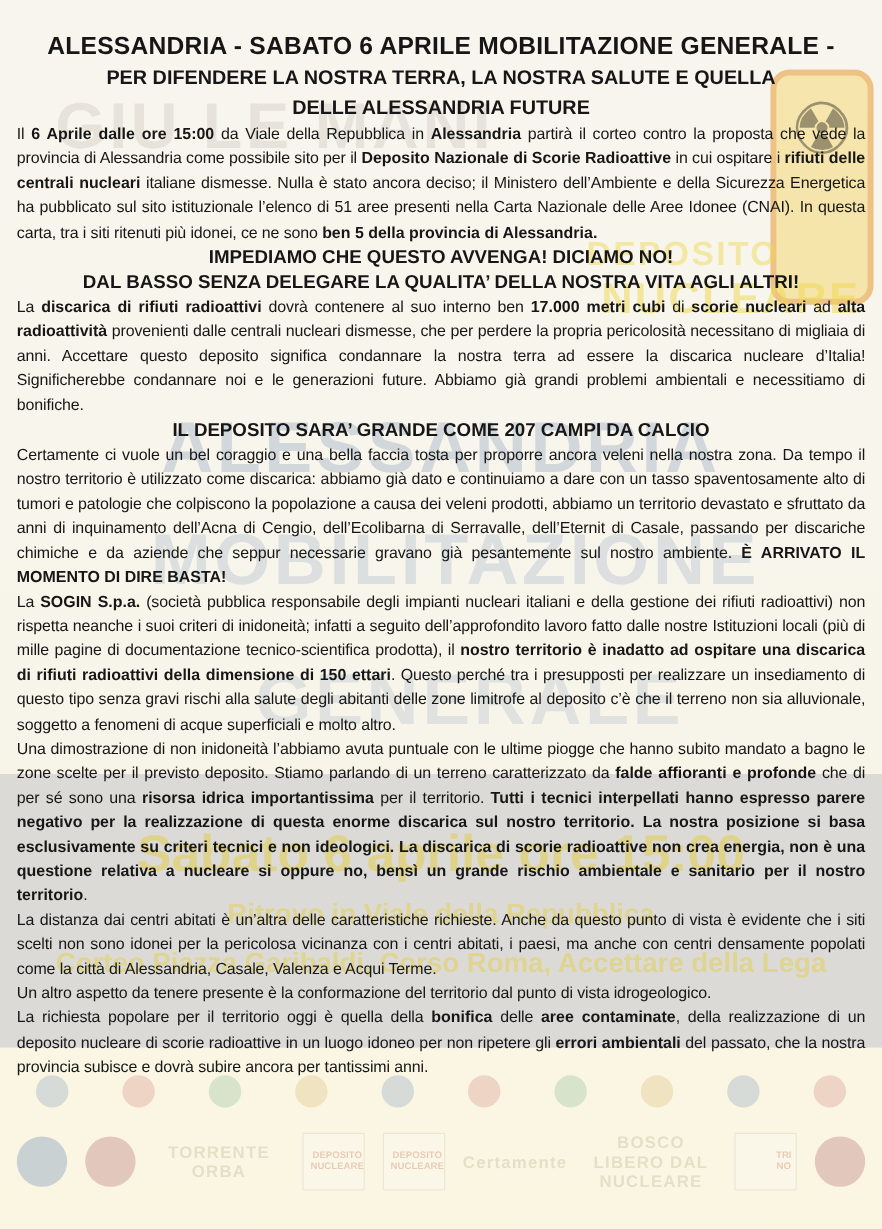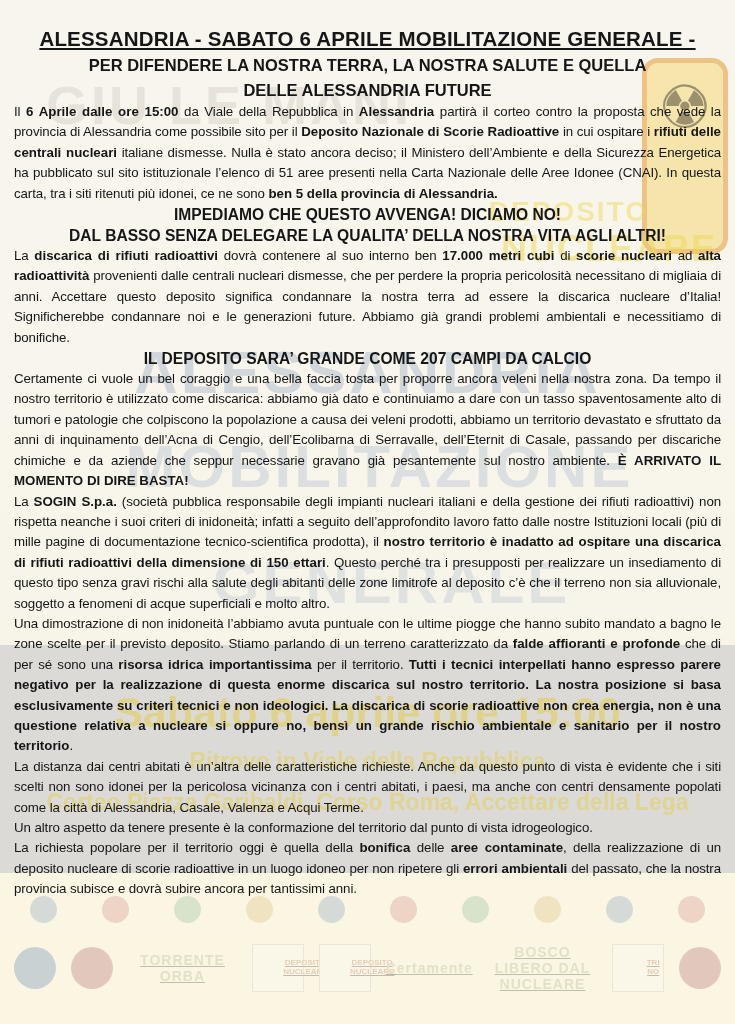--- a/index.html
+++ b/index.html
@@ -32,29 +32,29 @@
   .rad-badge .rad{font-size:60px;line-height:90px;color:rgba(20,20,20,.40);}
   .gray-band{position:absolute;left:0;top:645px;width:735px;height:228px;background:#dbdad6;}
   
   .circles-row{position:absolute;top:896px;left:30px;width:675px;display:flex;justify-content:space-between;opacity:.20;}
   .circles-row .c{width:27px;height:27px;border-radius:50%;}
   .circles-row .c:nth-child(4n+1){background:#4a6fae;}
   .circles-row .c:nth-child(4n+2){background:#c05050;}
   .circles-row .c:nth-child(4n+3){background:#4f9e6e;}
   .circles-row .c:nth-child(4n+4){background:#c89a3e;}
   .logos-row{position:absolute;top:944px;left:14px;width:707px;display:flex;justify-content:space-between;align-items:center;opacity:.25;}
-  .lg{display:flex;align-items:center;justify-content:flex-start;text-align:center;text-decoration:underline;}
+  .lg{display:flex;align-items:center;justify-content:flex-end;text-align:center;}
   .lg.circle{width:42px;height:42px;border-radius:50%;background:#9d4450;}
   .lg.circle:first-child{background:#3f68a8;}
   .lg.text span{font-weight:bold;font-size:14px;color:#a0a078;letter-spacing:1px;max-width:110px;}
   .lg.box{width:50px;height:46px;background:#fdfdfd;border:1px solid #bbb;}
   .lg.box span{font-weight:bold;font-size:8px;color:#b05030;line-height:1.1;margin-left:30px;}
   
   .content{position:absolute;inset:0;z-index:2;padding:26px 14px 0 14px;box-sizing:border-box;}
-  .t1{margin:0;text-align:center;font-size:20.5px;font-weight:bold;letter-spacing:.2px;line-height:26px;text-decoration:underline;}
+  .t1{margin:0;text-align:center;font-size:20.5px;font-weight:bold;letter-spacing:.2px;line-height:26px;}
   .t2{margin:2px 0 0 0;text-align:center;font-size:16.5px;font-weight:bold;line-height:23px;}
   p.body{margin:0;text-align:justify;font-size:13.3px;line-height:20.4px;letter-spacing:-.1px;}
   p.body b{letter-spacing:0;}
   .gap-s{margin-top:8px;}
   .gap-m{margin-top:13px;}
   .h3{margin:0;text-align:center;font-weight:bold;font-size:15.6px;line-height:21px;}
 </style>
 </head>
 <body>
 

